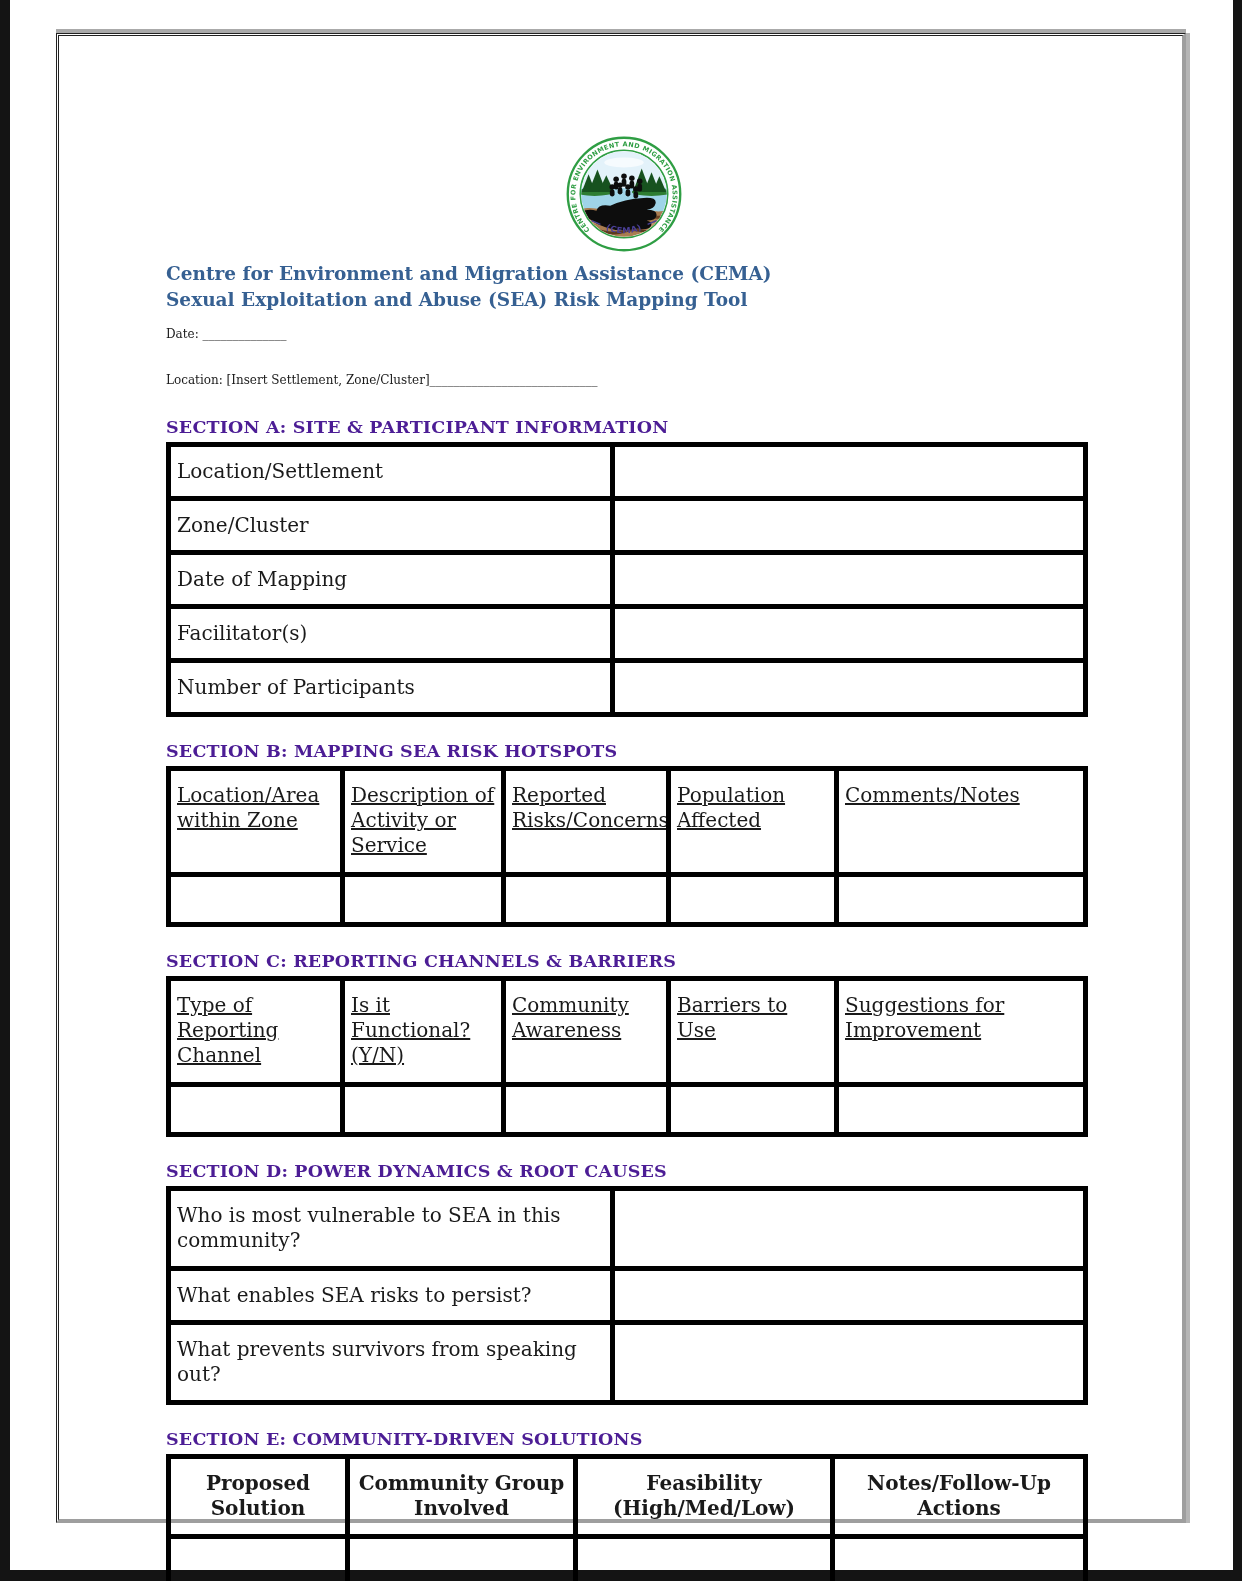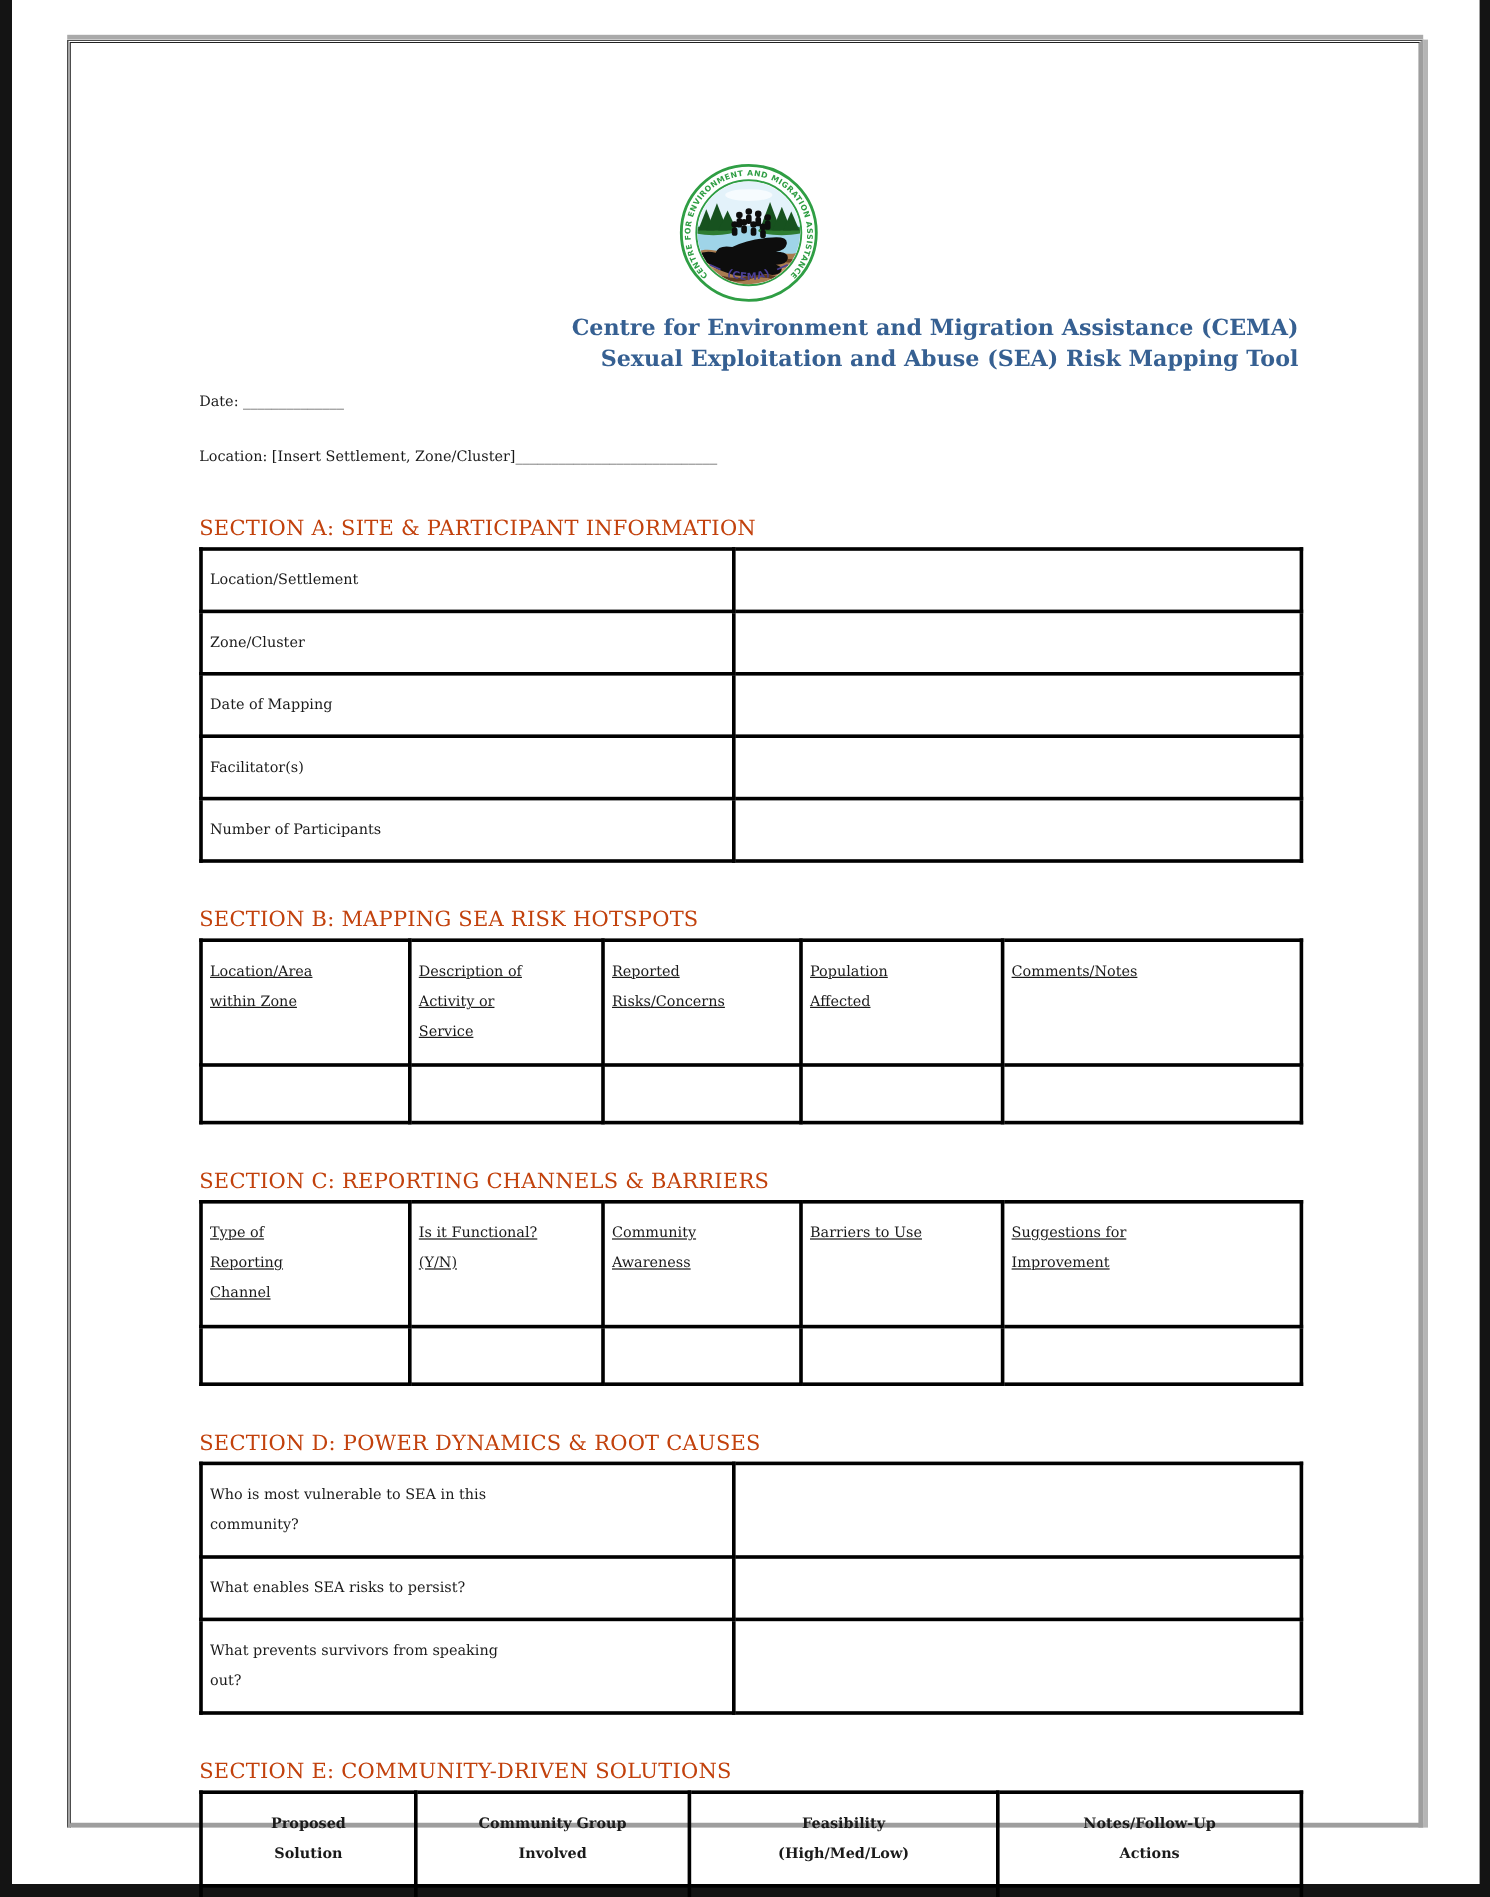--- a/index.html
+++ b/index.html
@@ -8,27 +8,27 @@
   .strip{position:absolute;background:#141414;}
   .strip-left{left:0;top:0;width:10px;height:1581px;}
   .strip-right{right:0;top:0;width:9px;height:1581px;}
   .strip-bottom{left:0;bottom:0;width:1242px;height:11px;}
   .page-frame{position:absolute;left:56px;top:33px;width:1130px;height:1490px;box-sizing:border-box;
               border-top:3px double #222;border-left:3px double #222;
               border-right:4px solid #9e9e9e;border-bottom:4px solid #9e9e9e;
               box-shadow:0 -4px 0 #aaaaaa,4px 0 0 #b5b5b5;
               padding:99px 100px 0 107px;background:#ffffff;}
   .logo-wrap{text-align:center;height:120px;}
-  .titles{text-align:right;margin-top:6px;line-height:26px;font-size:18.5px;font-weight:bold;color:#366092;}
+  .titles{text-align:left;margin-top:6px;line-height:26px;font-size:18.5px;font-weight:bold;color:#366092;}
   .fill-line{font-size:12px;line-height:26px;}
   .date-line{margin-top:8px;}
   .loc-line{margin-top:20px;}
-  .sec-heading{font-size:17.5px;font-weight:normal;color:#c2410c;letter-spacing:.2px;margin-top:36px;line-height:24px;}
+  .sec-heading{font-size:17.5px;font-weight:bold;color:#4c1d95;letter-spacing:.2px;margin-top:22px;line-height:24px;}
   table{border-collapse:collapse;width:917px;table-layout:fixed;margin-top:3px;}
-  td,th{border:3px solid #000000;font-size:12px;font-weight:normal;text-align:left;
+  td,th{border:5px solid #000000;font-size:20px;font-weight:normal;text-align:left;
         vertical-align:top;padding:12px 6px;line-height:25px;white-space:pre-line;overflow:hidden;}
   .tbl-a td,.tbl-d td{height:25px;}
   .tbl-b th,.tbl-c th{height:77px;text-decoration:underline;}
   .tbl-b td.blank,.tbl-c td.blank{height:21px;}
   .tbl-e th{height:51px;text-align:center;font-weight:bold;vertical-align:top;}
   .tbl-e td{height:24px;}
   .tbl-d td.q2{height:51px;}
 </style>
 </head>
 <body>

